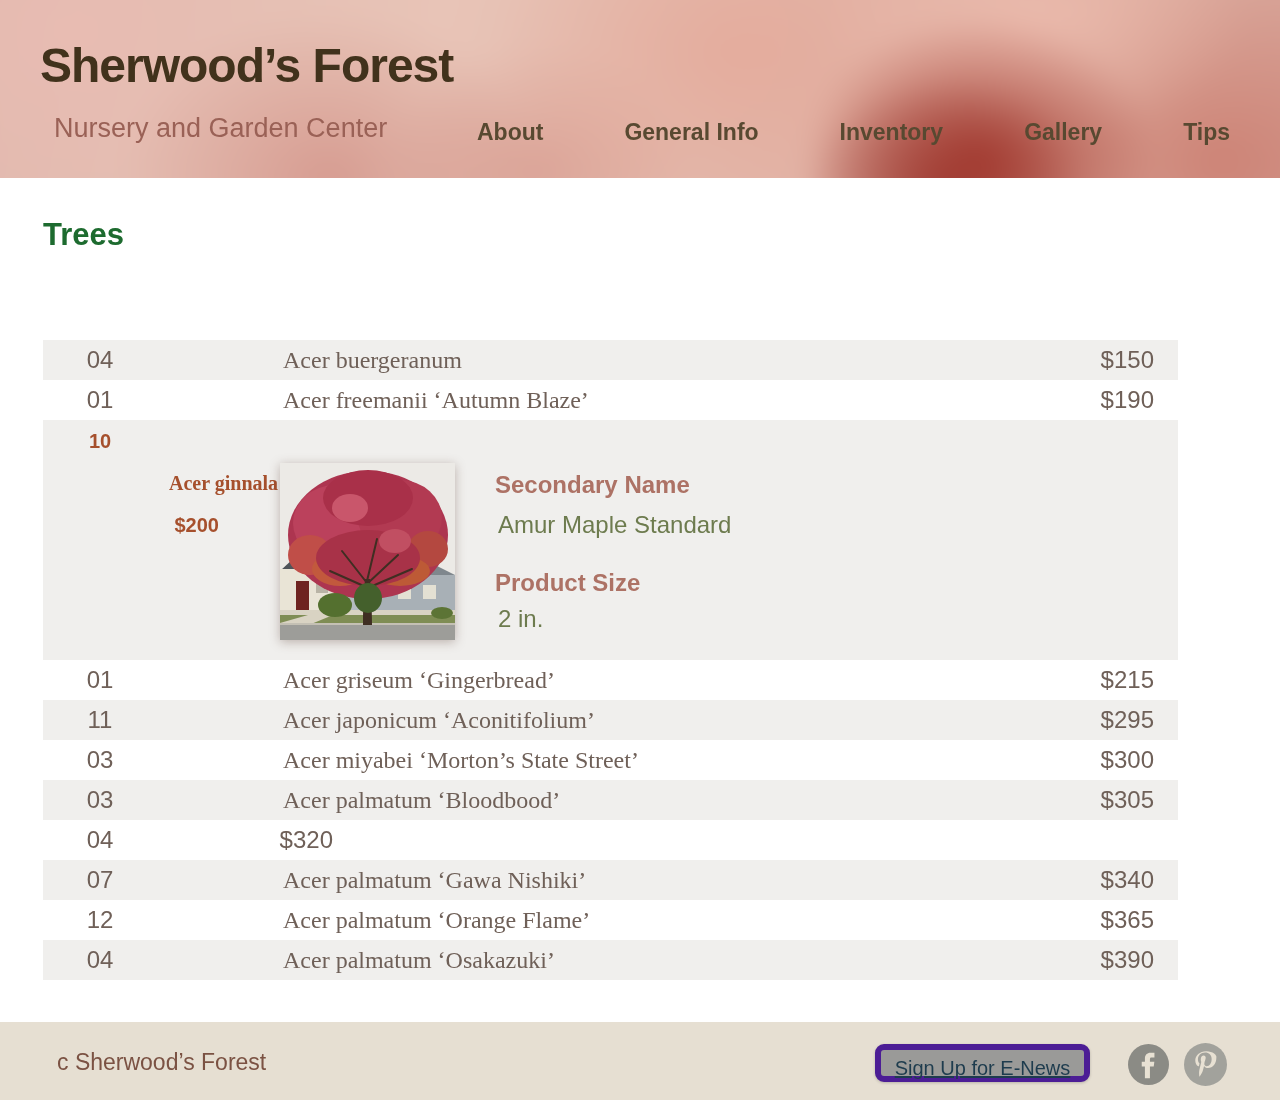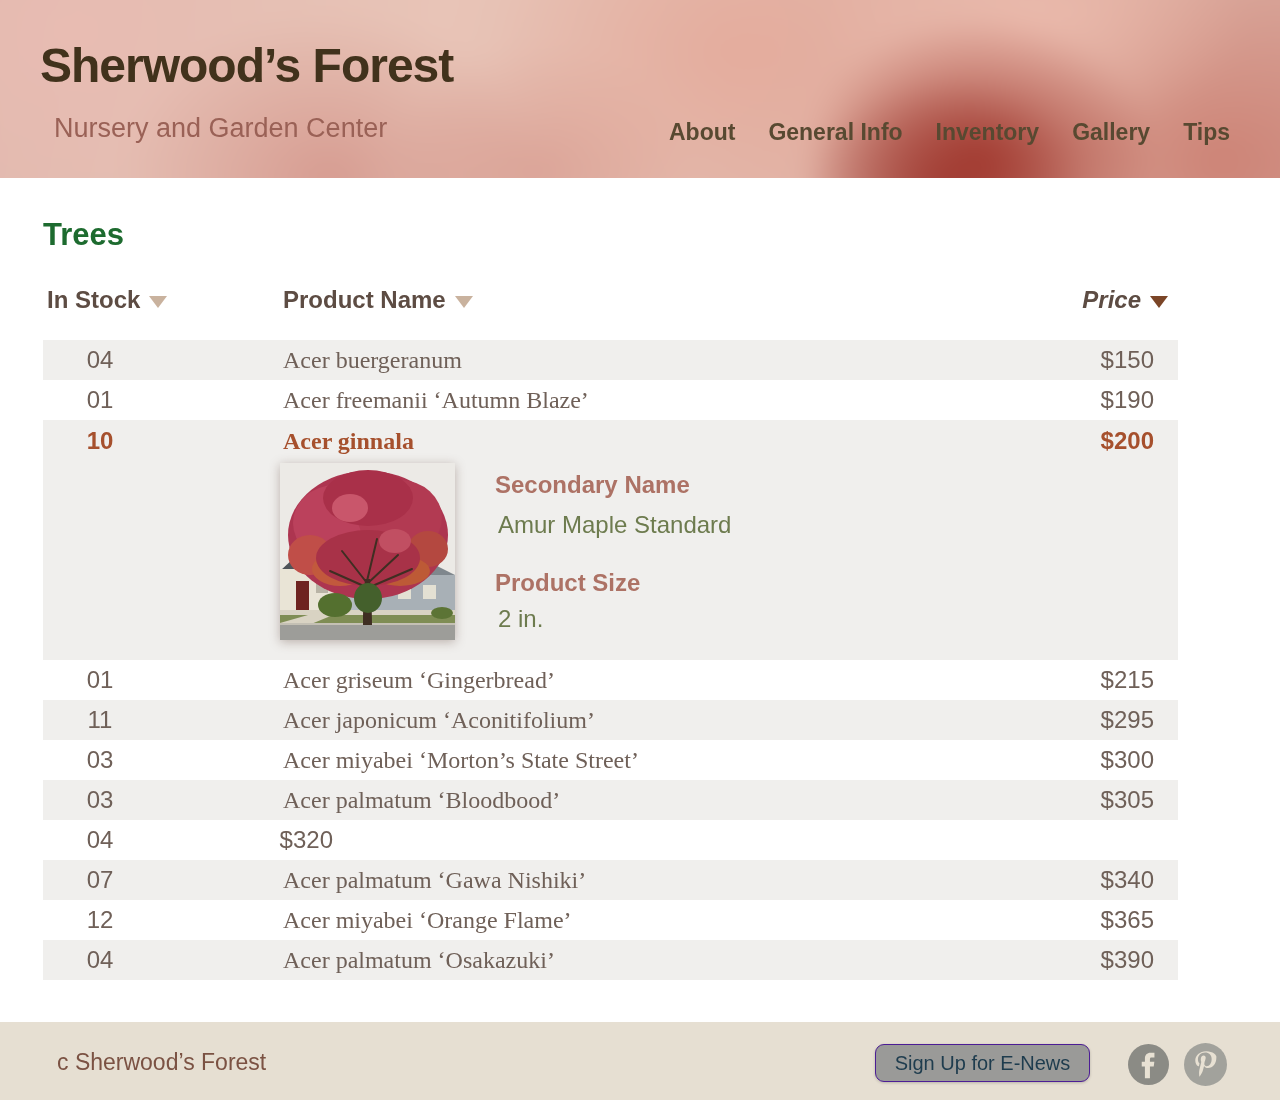--- a/index.html
+++ b/index.html
@@ -18,21 +18,21 @@
       radial-gradient(300px 240px at 370px 220px, rgba(203,130,120,0.6), rgba(203,130,120,0) 70%),
       radial-gradient(260px 220px at 110px 70px, rgba(233,188,179,0.85), rgba(233,188,179,0) 70%),
       radial-gradient(320px 260px at 1260px 200px, rgba(197,108,94,0.6), rgba(197,108,94,0) 72%),
       radial-gradient(220px 180px at 580px 210px, rgba(212,146,134,0.6), rgba(212,146,134,0) 70%),
       linear-gradient(105deg, #e2b8ae 0%, #e8c4b7 35%, #e2b5a8 62%, #dcab9e 85%, #d5a095 100%);
     filter: blur(13px);
   }
   .brand-title { position:absolute; left:40px; top:38px; font-size:48px; font-weight:bold; color:#41321c; letter-spacing:-1px; }
   .brand-sub { position:absolute; left:42px; top:113px; font-size:27px; color:#9a6156;margin-left:12px; }
   .nav { position:absolute; right:50px; top:119px; display:flex; gap:33px; }
-  .nav-item { font-size:23px; font-weight:bold; color:#584931; cursor:pointer; white-space:nowrap; }
+  .nav-item { font-size:23px; font-weight:bold; color:#584931; cursor:pointer; white-space:nowrap;margin-left:48px; }
 
   
   .section-title { position:absolute; left:43px; top:217px; font-size:31px; font-weight:bold; color:#1d6b2f; }
 
   .thead { position:absolute; left:43px; top:286px; width:1135px; height:34px; font-size:24px; font-weight:bold; color:#5d4c43; }
   .th-stock { position:absolute; left:4px; top:0; cursor:pointer; }
   .th-name  { position:absolute; left:240px; top:0; cursor:pointer; }
   .th-price { position:absolute; right:10px; top:0; cursor:pointer; font-style:italic; }
   .sort-arrow { display:inline-block; width:0; height:0; border-left:9px solid transparent; border-right:9px solid transparent;
     border-top:12px solid #c9b29e; margin-left:9px; vertical-align:baseline; }
@@ -40,39 +40,39 @@
 
   
   .tbody { position:absolute; left:43px; top:340px; width:1135px; }
   .row { display:flex; height:40px; line-height:40px; font-size:24px; color:#6f6058; cursor:pointer; background:#fff; }
   .row.alt { background:#f0efed; }
   .cell-stock { width:114px; text-align:center; flex:0 0 auto; }
   .cell-name  { margin-left:126px; flex:1 1 auto; white-space:nowrap;font-family:Liberation Serif, serif; }
   .cell-price { width:200px; flex:0 0 auto; text-align:right; padding-right:24px; }
 
   .row-expanded { height:240px; background:#f0efed; position:relative; cursor:pointer; }
-  .row-expanded .row-line { display:flex; height:42px; line-height:42px; font-size:24px; background:transparent; }
+  .row-expanded .row-line { display:flex; height:42px; line-height:42px; font-size:20px; background:transparent;flex-direction:column; }
   .row-expanded .row-line .cell-stock,
   .row-expanded .row-line .cell-name,
   .row-expanded .row-line .cell-price { color:#a6502d; font-weight:bold; }
 
   .detail-photo { position:absolute; left:237px; top:43px; width:175px; height:177px;
     box-shadow:0 2px 10px rgba(90,60,50,0.35); background:#eceae6; }
   .detail-photo svg { display:block; width:175px; height:177px; }
   .d-label { position:absolute; left:452px; font-size:24px; font-weight:bold; color:#ad7265; white-space:nowrap; }
   .d-value { position:absolute; left:455px; font-size:24px; color:#6d7b4e; white-space:nowrap; }
   .d-label1 { top:51px; } .d-value1 { top:91px; }
   .d-label2 { top:149px; } .d-value2 { top:185px; }
 
   
   .footer { position:absolute; left:0; top:1022px; width:1280px; height:78px; background:#e6dfd2; }
   .copyright { position:absolute; left:57px; top:27px; font-size:23px; color:#7b5243; }
   .signup-btn { position:absolute; left:875px; top:22px; width:215px; height:38px; background:#9a9a98;
-    border:1px solid #4c1d95; border-radius:9px; color:#1e3c4e; font-size:20px; text-align:center; line-height:36px;
-    font-family:"Liberation Sans", sans-serif; cursor:pointer; box-shadow:0 1px 3px rgba(0,0,0,0.2); }
+    border:6px solid #4c1d95; border-radius:9px; color:#1e3c4e; font-size:20px; text-align:center; line-height:36px;
+    font-family:"Liberation Sans", sans-serif; cursor:pointer; box-shadow:0 1px 3px rgba(0,0,0,0.2);text-decoration:underline; }
   .social { position:absolute; cursor:pointer; }
   .social svg { display:block; }
   .social-fb { left:1128px; top:22px; width:41px; height:41px; }
   .social-pin { left:1184px; top:21px; width:43px; height:43px; }
 </style>
 </head>
 <body>
 
 <div class="page">
 
@@ -84,31 +84,20 @@
       <span class="nav-item">About</span>
       <span class="nav-item">General Info</span>
       <span class="nav-item">Inventory</span>
       <span class="nav-item">Gallery</span>
       <span class="nav-item">Tips</span>
     </div>
   </div>
 
   <div class="section-title">Trees</div>
 
-  <div class="thead">
-    <span class="th-stock">
-      <span>In Stock</span><span class="sort-arrow"></span>
-    </span>
-    <span class="th-name">
-      <span>Product Name</span><span class="sort-arrow"></span>
-    </span>
-    <span class="th-price">
-      <span>Price</span><span class="sort-arrow active"></span>
-    </span>
-  </div>
 
   <div class="tbody">
 
     <div class="row alt">
       <span class="cell-stock">04</span>
       <span class="cell-name">Acer buergeranum</span>
       <span class="cell-price">$150</span>
     </div>
 
     <div class="row">
@@ -205,21 +194,21 @@
     </div>
 
     <div class="row alt">
       <span class="cell-stock">07</span>
       <span class="cell-name">Acer palmatum ‘Gawa Nishiki’</span>
       <span class="cell-price">$340</span>
     </div>
 
     <div class="row">
       <span class="cell-stock">12</span>
-      <span class="cell-name">Acer miyabei ‘Orange Flame’</span>
+      <span class="cell-name">Acer palmatum ‘Orange Flame’</span>
       <span class="cell-price">$365</span>
     </div>
 
     <div class="row alt">
       <span class="cell-stock">04</span>
       <span class="cell-name">Acer palmatum ‘Osakazuki’</span>
       <span class="cell-price">$390</span>
     </div>
 
   </div>

